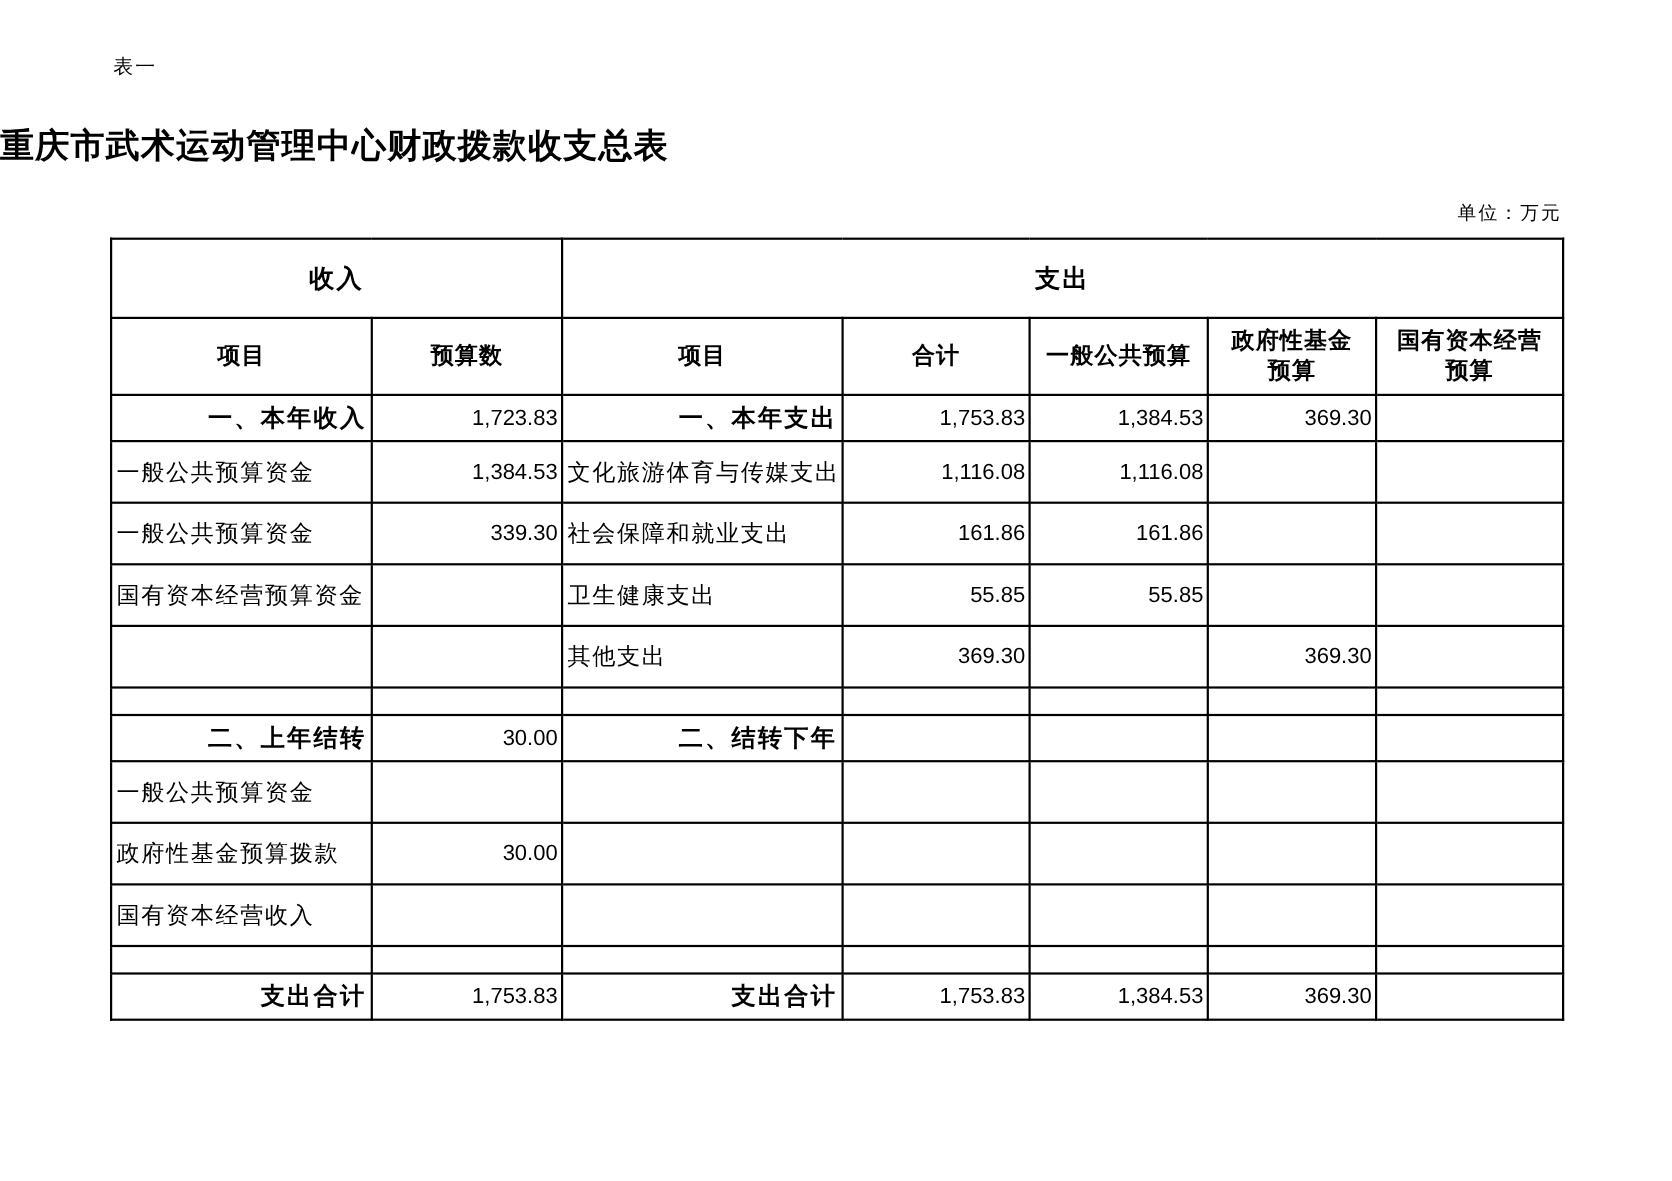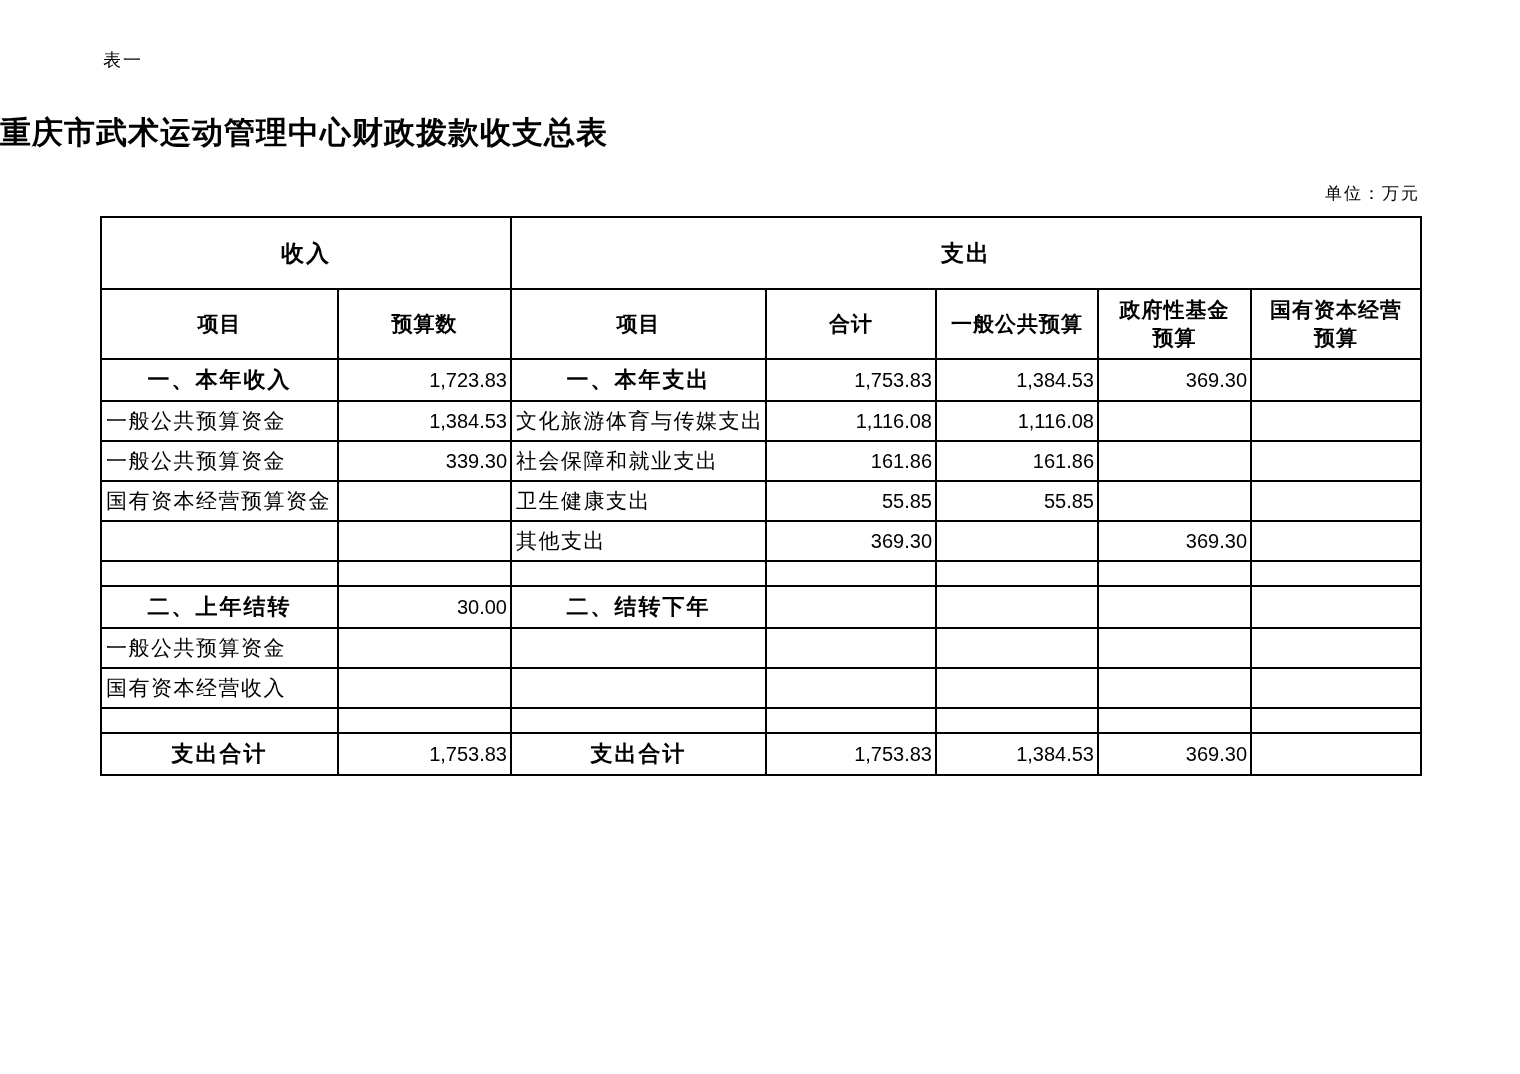--- a/index.html
+++ b/index.html
@@ -76,35 +76,35 @@
     height: 70px;
     font-family: "Liberation Sans", sans-serif;
     font-size: 21px;
     font-weight: bold;
     text-align: center;
     letter-spacing: 1px;
     white-space: pre-line;
     line-height: 1.35;
   }
 
-  tbody tr { height: 40px; }
+  tbody tr { height: 56px; }
   tbody tr.row-section { height: 42px; }
   tbody tr.row-spacer  { height: 25px; }
 
   td.cell-label {
     font-family: "Liberation Serif", serif;
     font-size: 21px;
     letter-spacing: 1.5px;
     text-align: left;
     white-space: nowrap;
     padding-left: 4px;
   }
   tr.row-section td.cell-label {
     font-weight: bold;
-    text-align: center;
+    text-align: right;
     font-size: 22px;
     letter-spacing: 2px;
   }
   td.cell-num {
     font-family: "Liberation Sans", sans-serif;
     font-size: 20px;
     text-align: right;
     padding-right: 3px;
     white-space: nowrap;
   }
@@ -212,20 +212,29 @@
       <tr class="row-plain">
         <td class="cell-label col-income_item">一般公共预算资金</td>
         <td class="cell-num col-income_budget"></td>
         <td class="cell-label col-expense_item"></td>
         <td class="cell-num col-expense_total"></td>
         <td class="cell-num col-expense_general"></td>
         <td class="cell-num col-expense_gov_fund"></td>
         <td class="cell-num col-expense_state_capital"></td>
       </tr>
       <tr class="row-plain">
+        <td class="cell-label col-income_item">政府性基金预算拨款</td>
+        <td class="cell-num col-income_budget">30.00</td>
+        <td class="cell-label col-expense_item"></td>
+        <td class="cell-num col-expense_total"></td>
+        <td class="cell-num col-expense_general"></td>
+        <td class="cell-num col-expense_gov_fund"></td>
+        <td class="cell-num col-expense_state_capital"></td>
+      </tr>
+      <tr class="row-plain">
         <td class="cell-label col-income_item">国有资本经营收入</td>
         <td class="cell-num col-income_budget"></td>
         <td class="cell-label col-expense_item"></td>
         <td class="cell-num col-expense_total"></td>
         <td class="cell-num col-expense_general"></td>
         <td class="cell-num col-expense_gov_fund"></td>
         <td class="cell-num col-expense_state_capital"></td>
       </tr>
       <tr class="row-spacer">
         <td class="cell-label col-income_item"></td>

